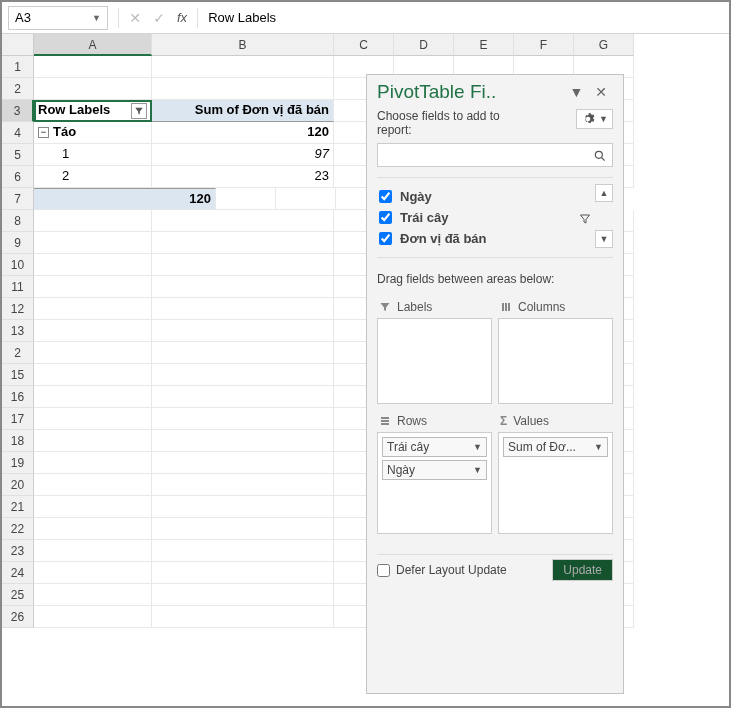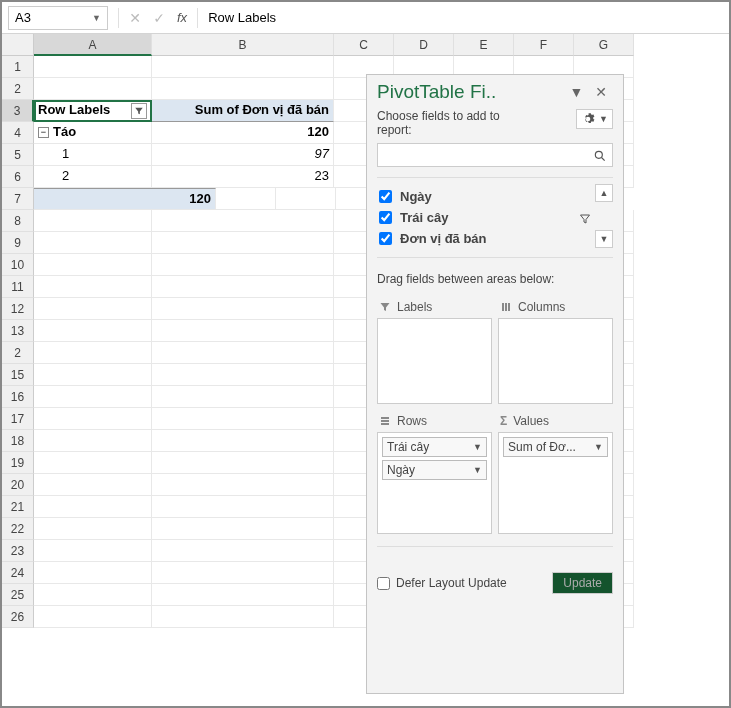--- a/index.html
+++ b/index.html
@@ -60,21 +60,21 @@
 .drag-hint { margin: 14px 0 10px; }
 .areas { display: flex; flex-wrap: wrap; gap: 6px; }
 .area { width: calc(50% - 3px); }
 .area-hdr { font-size: 12px; color: #555; padding: 4px 2px; display: flex; align-items: center; gap: 6px; }
 .area-box { background: #fff; border: 1px solid #ccc; height: 86px; padding: 4px; }
 .area-box.short { height: 86px; }
 .area-box.tall { height: 102px; }
 .area-item { border: 1px solid #bbb; background: #f8f8f8; padding: 2px 4px; font-size: 12px; display: flex; justify-content: space-between; align-items: center; margin-bottom: 3px; }
 .area-item .dd { font-size: 9px; color: #555; }
 
-.pane-footer { display: flex; align-items: center; justify-content: space-between; margin-top: 12px; border-top: 1px solid #ddd; padding-top: 25px; }
+.pane-footer { display: flex; align-items: center; justify-content: space-between; margin-top: 20px; border-top: 1px solid #ddd; padding-top: 4px; }
 .pane-footer label { display: flex; align-items: center; gap: 6px; font-size: 12px; }
 .btn-update { border: 1px solid #ccc; background: #14532d; color: #aaa; padding: 3px 10px; font-size: 12px; }
 
 svg { display: inline-block; vertical-align: middle; }
 </style>
 </head>
 <body>
 
 <div class="formula-bar">
   <div class="name-box">

